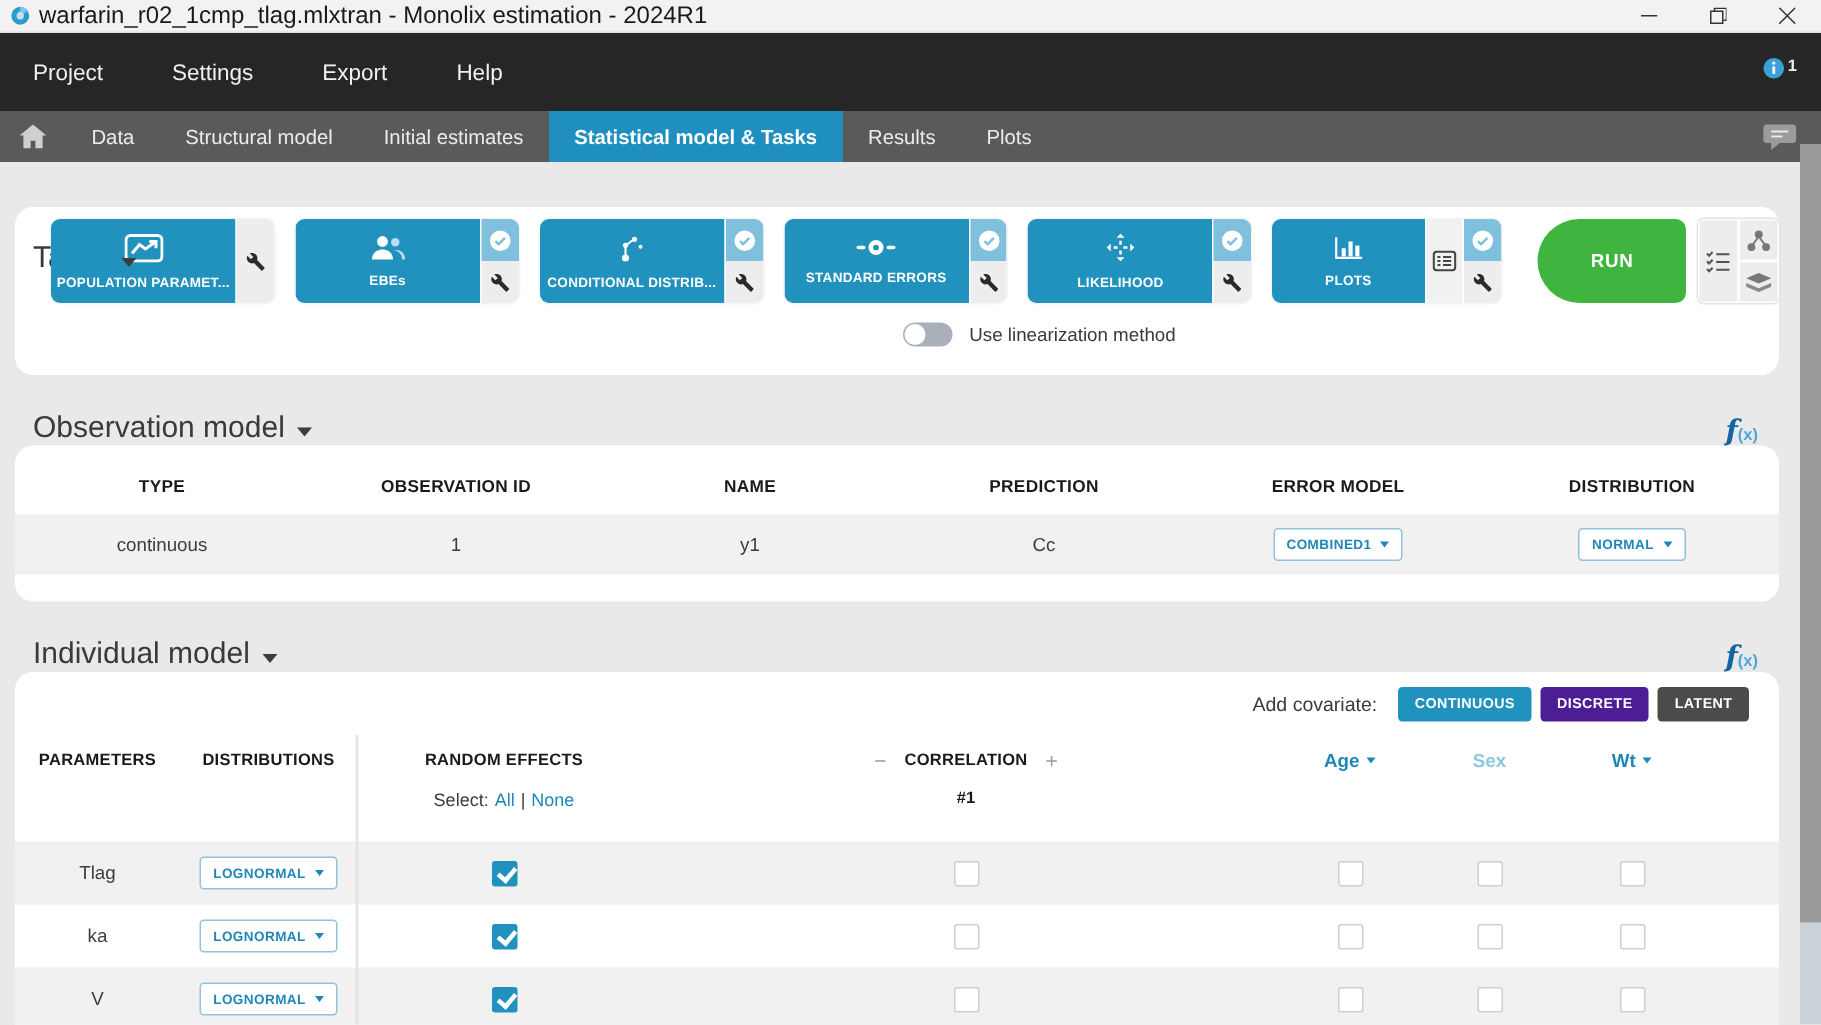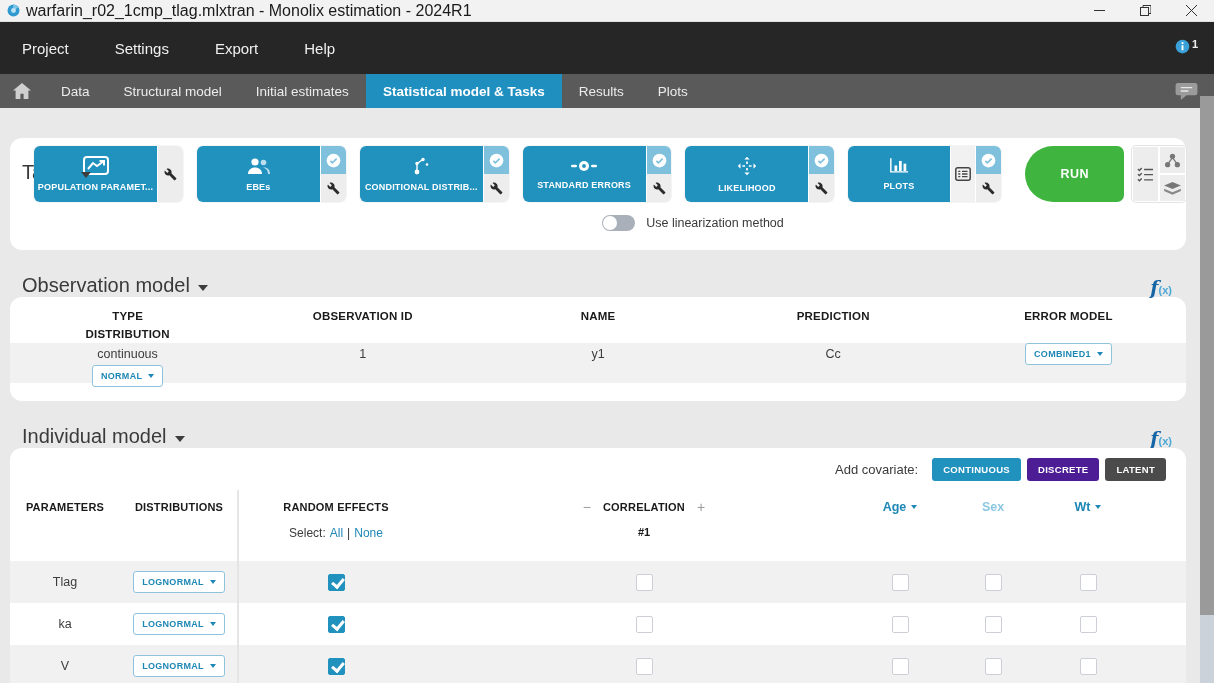--- a/index.html
+++ b/index.html
@@ -55,21 +55,21 @@
   .tool-cell { background:#ededed; display:flex; align-items:center; justify-content:center; border:1px solid #fff; }
   .tool-tall { grid-row:1 / span 2; }
   .linear-row { display:flex; align-items:center; justify-content:center; padding-left:190px; margin-top:13px; }
   .toggle { width:33px; height:16px; border-radius:8px; background:#a9b0ba; position:relative; }
   .toggle .knob { position:absolute; left:1px; top:1px; width:14px; height:14px; border-radius:50%; background:#fff; }
   .linear-label { margin-left:11px; font-size:12.5px; color:#3a3a3a; }
 
   
   .obs-heading-row { margin-top:21px; height:26px; }
   .obs-card { height:104px; padding-top:10px; }
-  .obs-grid { display:grid; grid-template-columns:repeat(5,1fr); align-items:center; text-align:center; }
+  .obs-grid { display:grid; grid-template-columns:repeat(6,1fr); align-items:center; text-align:center; }
   .obs-head { height:36px; }
   .obs-head .th { font-size:11.5px; font-weight:bold; color:#1a1a1a; letter-spacing:0.2px; }
   .obs-row { height:40px; background:#f1f1f2; font-size:12.5px; color:#3c3c3c; }
   .chip { display:inline-flex; align-items:center; gap:6px; background:#fff; border:1px solid #8fc3dc; border-radius:3px; color:#1e87b5; font-size:9px; font-weight:bold; letter-spacing:0.3px; padding:5px 8px; cursor:pointer; }
 
   
   .ind-heading-row { margin-top:21px; height:26px; }
   .ind-card { position:relative; height:260px; }
   .addcov-row { height:42px; display:flex; align-items:center; justify-content:flex-end; padding-right:20px; gap:6px; }
   .addcov-label { font-size:13px; color:#3a3a3a; margin-right:8px; }

